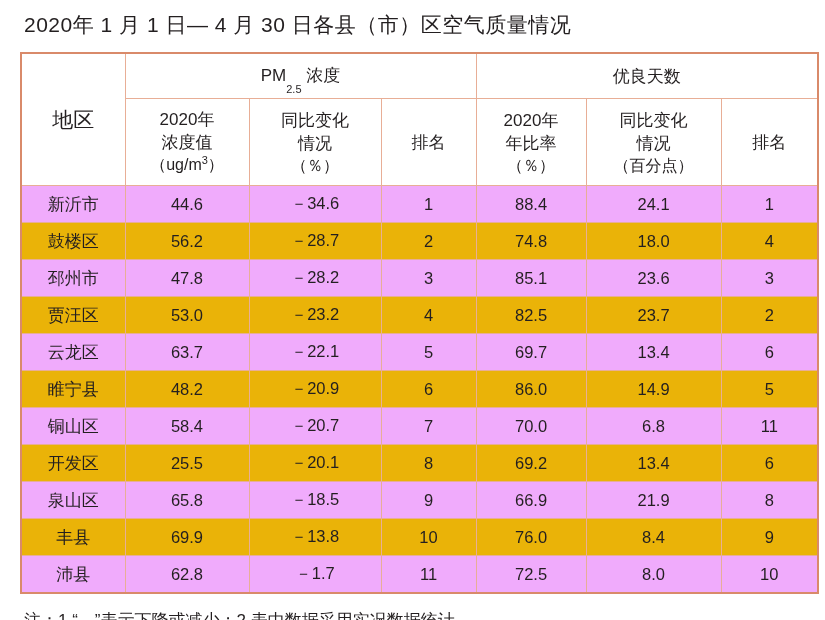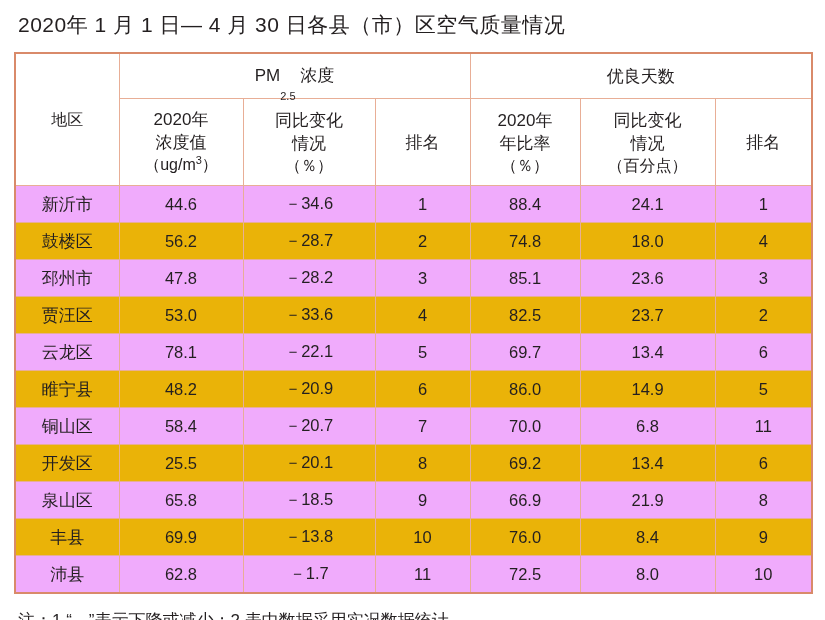--- a/index.html
+++ b/index.html
@@ -12,21 +12,21 @@
     background: #ffffff;
     font-family: "Liberation Sans", sans-serif;
     color: #231f20;
     overflow: hidden;
   }
   .page {
     position: relative;
     width: 825px;
     height: 532px;
     box-sizing: border-box;
-    padding: 10px 14px 0 14px;
+    padding: 10px 14px 0 20px;
   }
   .title {
     font-size: 21px;
     line-height: 30px;
     letter-spacing: 0.5px;
     color: #231f20;
     padding-left: 4px;
     white-space: nowrap;
   }
   table.data {
@@ -53,21 +53,21 @@
     padding: 4px 2px;
   }
   thead th.group {
     height: 36px;
   }
   thead th.sub {
     height: 78px;
   }
   thead th.region {
     height: 114px;
-    font-size: 16px;
+    font-size: 21px;
     margin-top: 44px;
   }
   tbody td {
     font-size: 16.5px;
     height: 36px;
     padding: 0;
   }
   tbody tr.odd td {
     background: #f0abfc;
   }
@@ -87,21 +87,21 @@
     padding-left: 4px;
     font-size: 17px;
     line-height: 26px;
     color: #231f20;
     white-space: nowrap;
   }
   sub {
     font-size: 11px;
     vertical-align: baseline;
     position: relative;
-    top: 19px;
+    top: 12px;
   }
   sup {
     font-size: 11px;
     vertical-align: baseline;
     position: relative;
     top: -6px;
   }
   .col-region { width: 104px; }
   .col-a { width: 124px; }
   .col-b { width: 132px; }
@@ -182,29 +182,29 @@
         <td>47.8</td>
         <td>－28.2</td>
         <td>3</td>
         <td>85.1</td>
         <td>23.6</td>
         <td>3</td>
       </tr>
       <tr class="even">
         <td class="region">贾汪区</td>
         <td>53.0</td>
-        <td>－33.6</td>
+        <td>－23.2</td>
         <td>4</td>
         <td>82.5</td>
         <td>23.7</td>
         <td>2</td>
       </tr>
       <tr class="odd">
         <td class="region">云龙区</td>
-        <td>78.1</td>
+        <td>63.7</td>
         <td>－22.1</td>
         <td>5</td>
         <td>69.7</td>
         <td>13.4</td>
         <td>6</td>
       </tr>
       <tr class="even">
         <td class="region">睢宁县</td>
         <td>48.2</td>
         <td>－20.9</td>

